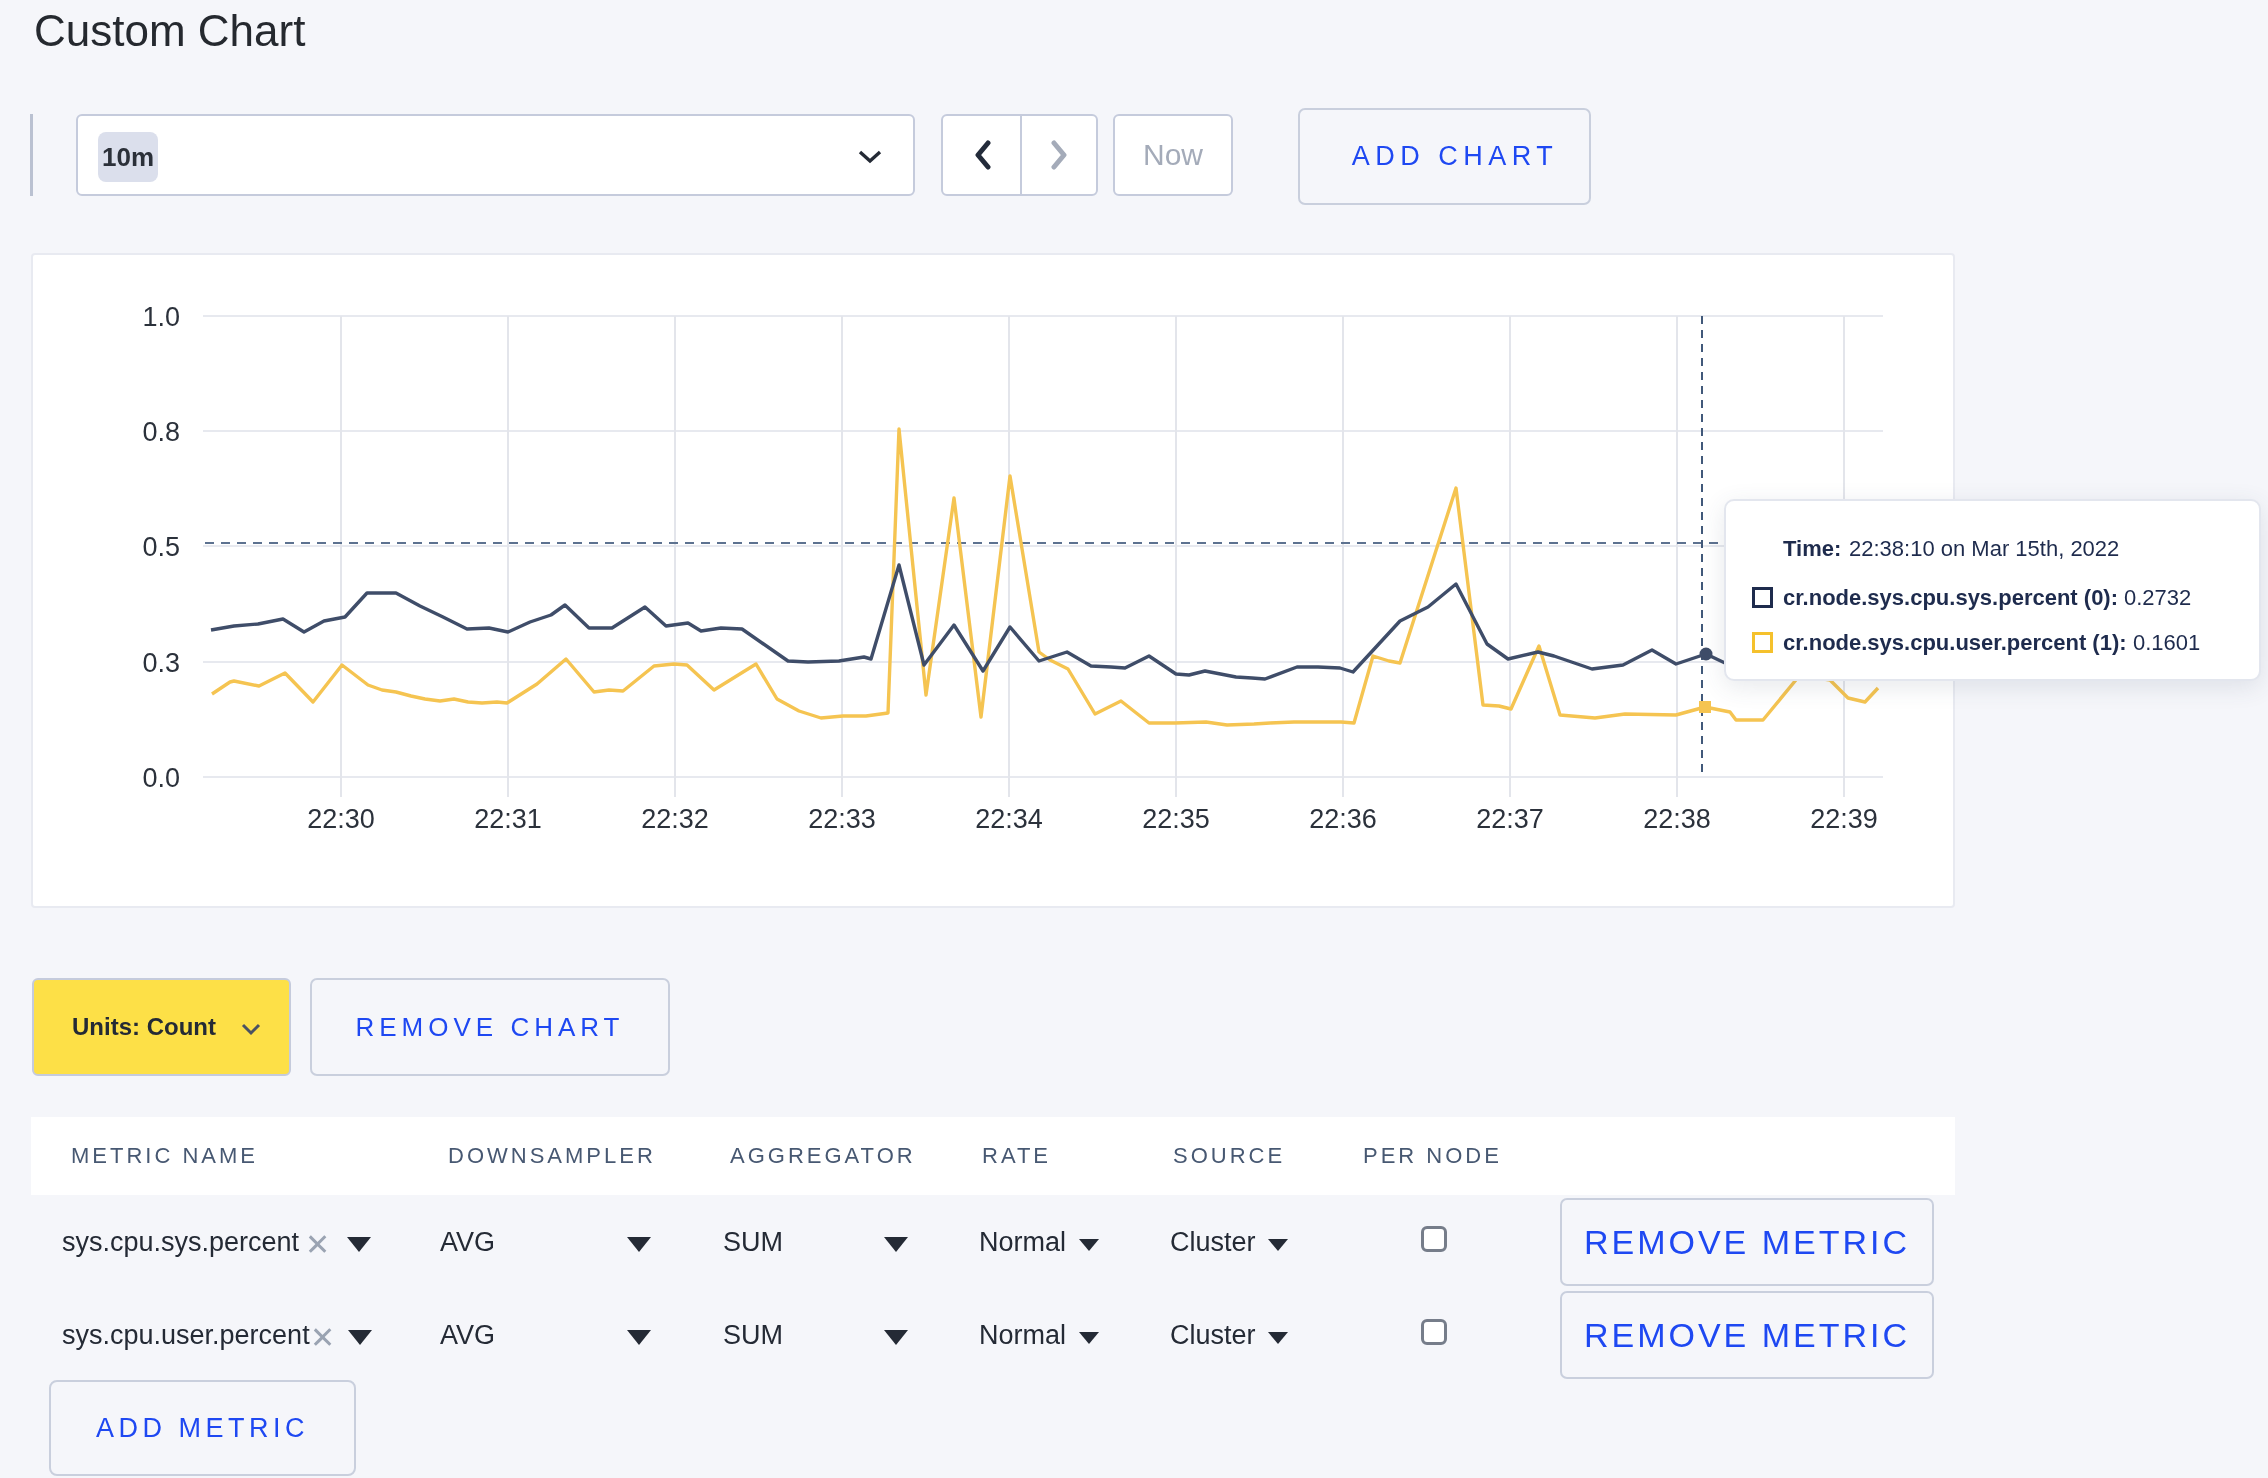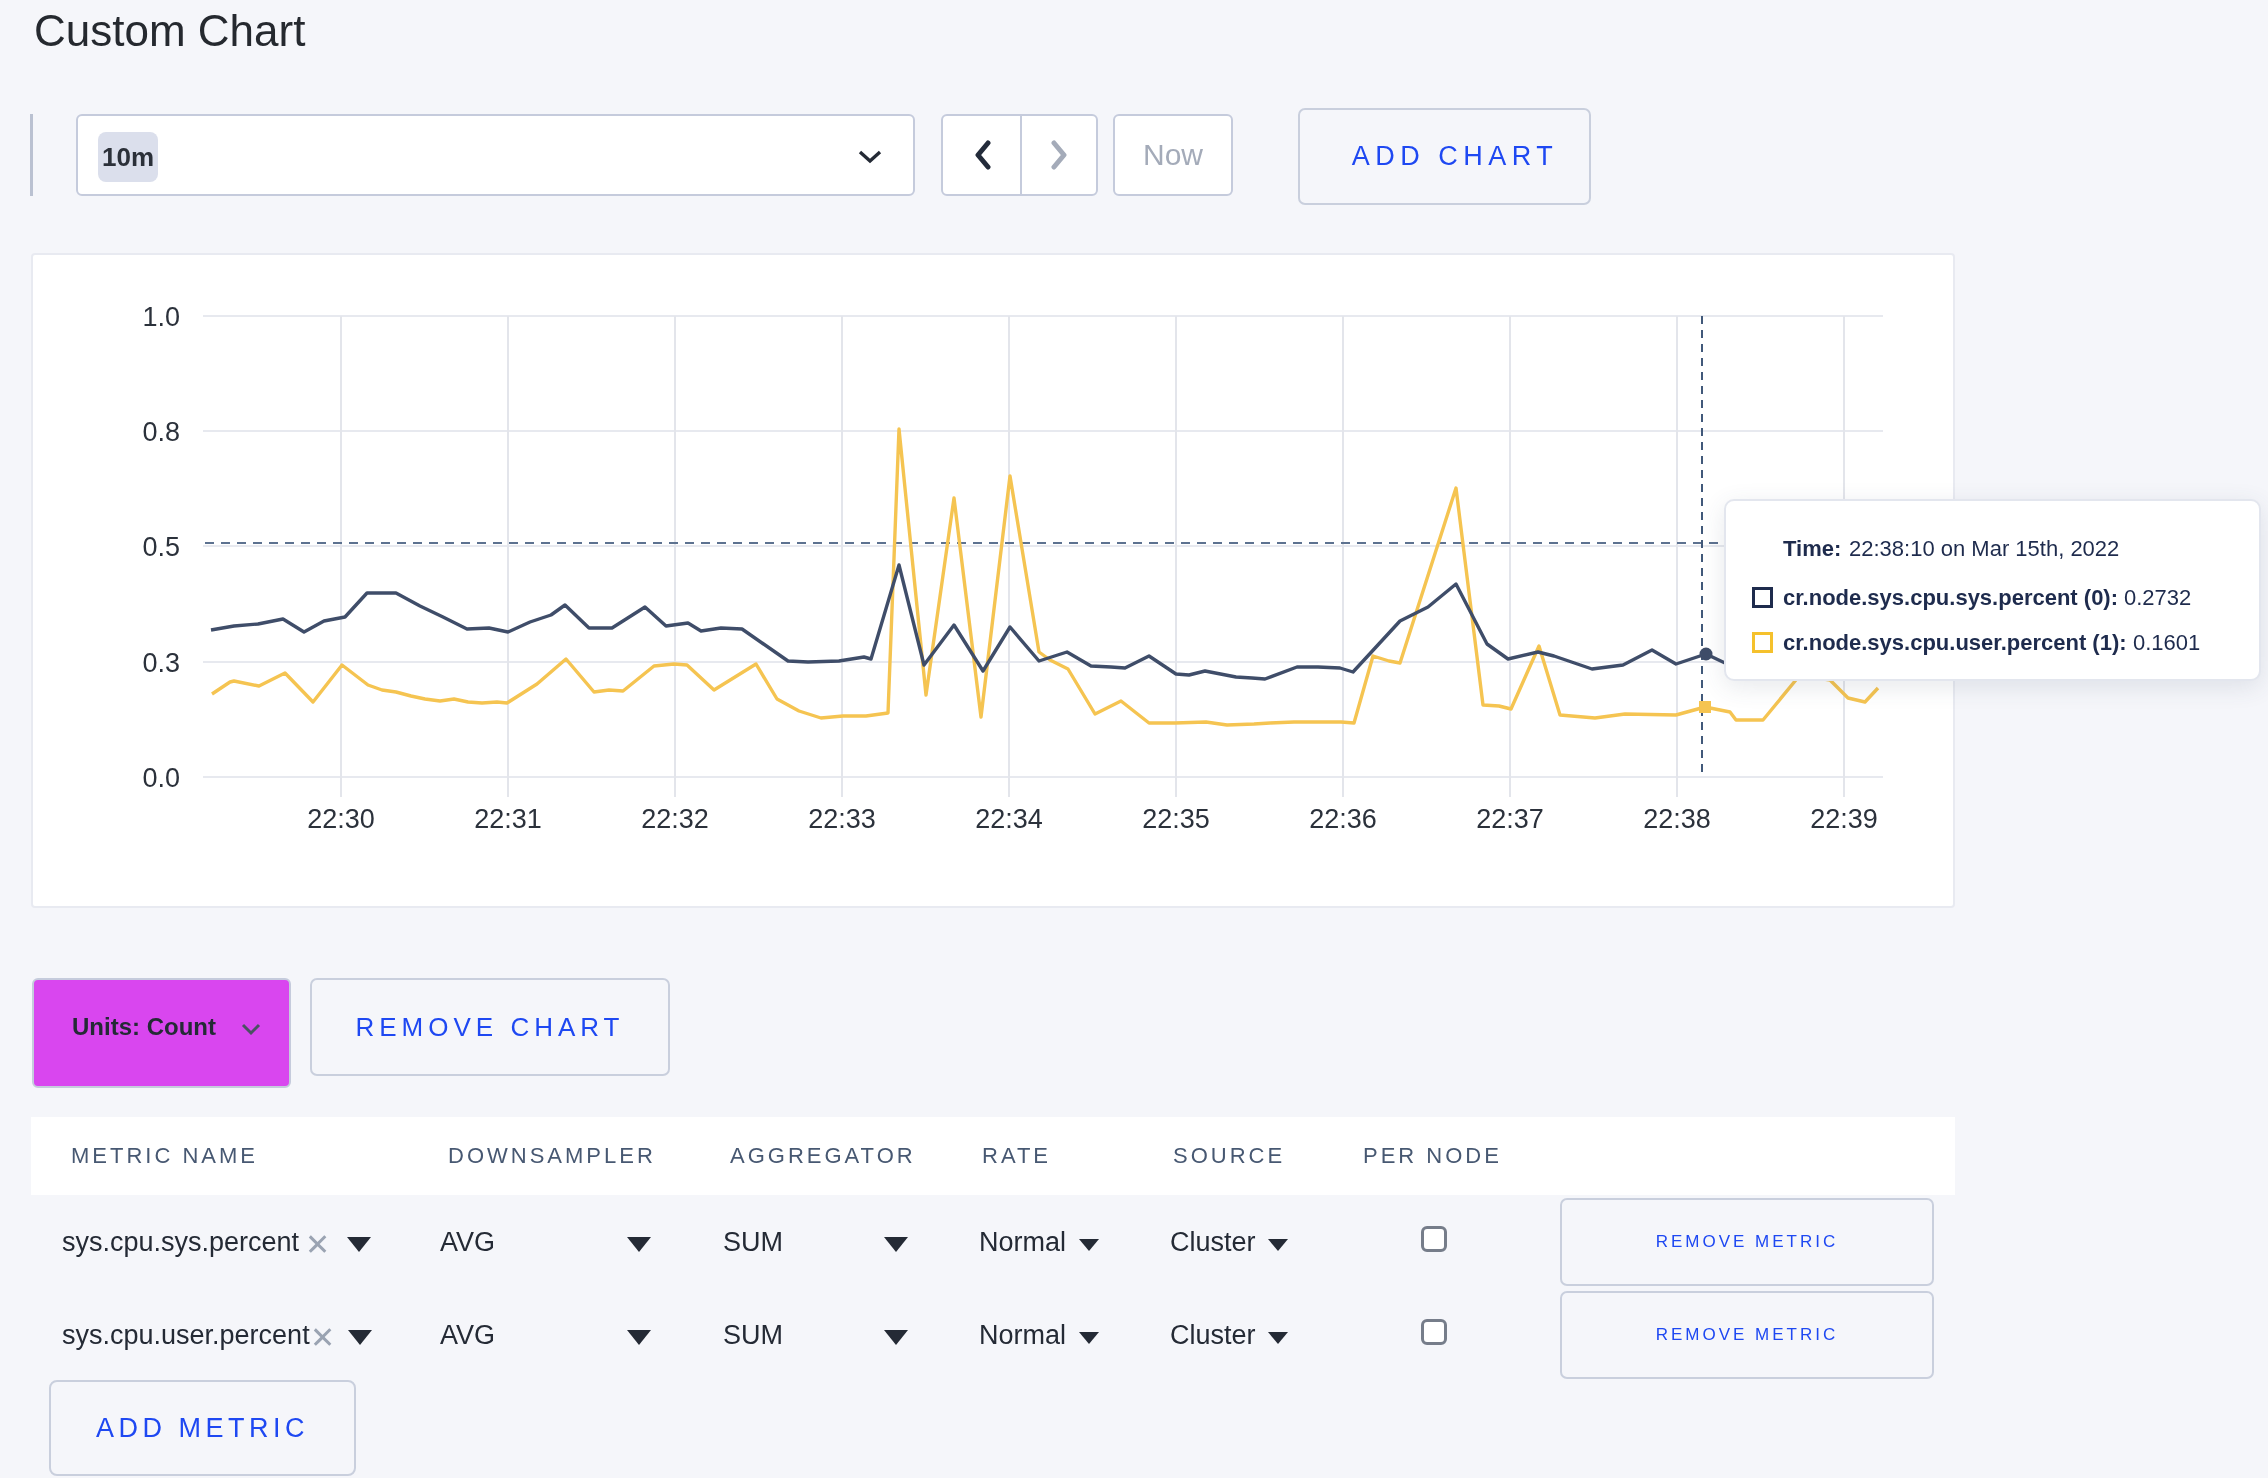--- a/index.html
+++ b/index.html
@@ -1,21 +1,21 @@
 <!DOCTYPE html>
 <html><head>
 <meta charset="utf-8">
 <style>
   * { margin:0; padding:0; box-sizing:border-box; }
   html,body { width:2268px; height:1478px; background:#f5f6fa; font-family:"Liberation Sans", sans-serif; overflow:hidden; }
   .abs { position:absolute; }
   .btn { position:absolute; border:2px solid #c9cfdd; border-radius:7px; display:flex; align-items:center; justify-content:center; }
   .blue { color:#1e48f2; font-size:27px; letter-spacing:5.5px; font-weight:500; }
   .blue2 { color:#1e48f2; font-size:26px; letter-spacing:5px; font-weight:500; }
-  .blue3 { color:#1e48f2; font-size:17px; letter-spacing:3px; font-weight:500; }
+  .blue3 { color:#1e48f2; font-size:34px; letter-spacing:3px; font-weight:500; }
   .blue4 { color:#1e48f2; font-size:27px; letter-spacing:4.5px; font-weight:500; }
 </style>
 </head>
 <body>
 
 <div class="abs" style="left:34px; top:6px; font-size:44px; color:#25292f;">Custom Chart</div>
 
 <div class="abs" style="left:30px; top:114px; width:3px; height:82px; background:#bac1d1;"></div>
 
 <div class="abs" style="left:76px; top:114px; width:839px; height:82px; background:#fff; border:2px solid #c5cbdc; border-radius:6px;">
@@ -95,21 +95,21 @@
   <span class="abs" style="left:57px; top:35px; font-weight:bold;">Time:</span>
   <span class="abs" style="left:123px; top:35px;">22:38:10 on Mar 15th, 2022</span>
   <span class="abs" style="left:26px; top:86px; width:21px; height:21px; border:3px solid #1e2b4d;"></span>
   <span class="abs" style="left:57px; top:84px; font-weight:bold;">cr.node.sys.cpu.sys.percent (0):</span>
   <span class="abs" style="left:398px; top:84px;">0.2732</span>
   <span class="abs" style="left:26px; top:131px; width:21px; height:21px; border:3px solid #f5c12c;"></span>
   <span class="abs" style="left:57px; top:129px; font-weight:bold;">cr.node.sys.cpu.user.percent (1):</span>
   <span class="abs" style="left:407px; top:129px;">0.1601</span>
 </div>
 
-<div class="abs" style="left:32px; top:978px; width:259px; height:110px; background:#d946ef; border:2px solid #c5cbdc; border-radius:6px;">
+<div class="abs" style="left:32px; top:978px; width:259px; height:98px; background:#fde047; border:2px solid #c5cbdc; border-radius:6px;">
   <span class="abs" style="left:38px; top:33px; font-size:24px; font-weight:bold; color:#242a35;">Units: Count</span>
   <svg class="abs" style="left:206px; top:42px;" width="22" height="14" viewBox="0 0 22 14">
       <path d="M3 3 L11 11 L19 3" fill="none" stroke="#4a5262" stroke-width="3"></path>
     </svg>
 </div>
 <div class="btn" style="left:310px; top:978px; width:360px; height:98px;">
     <span class="blue2">REMOVE CHART</span>
   </div>
 
 <div class="abs" style="left:31px; top:1117px; width:1924px; height:78px; background:#fff;"></div>

